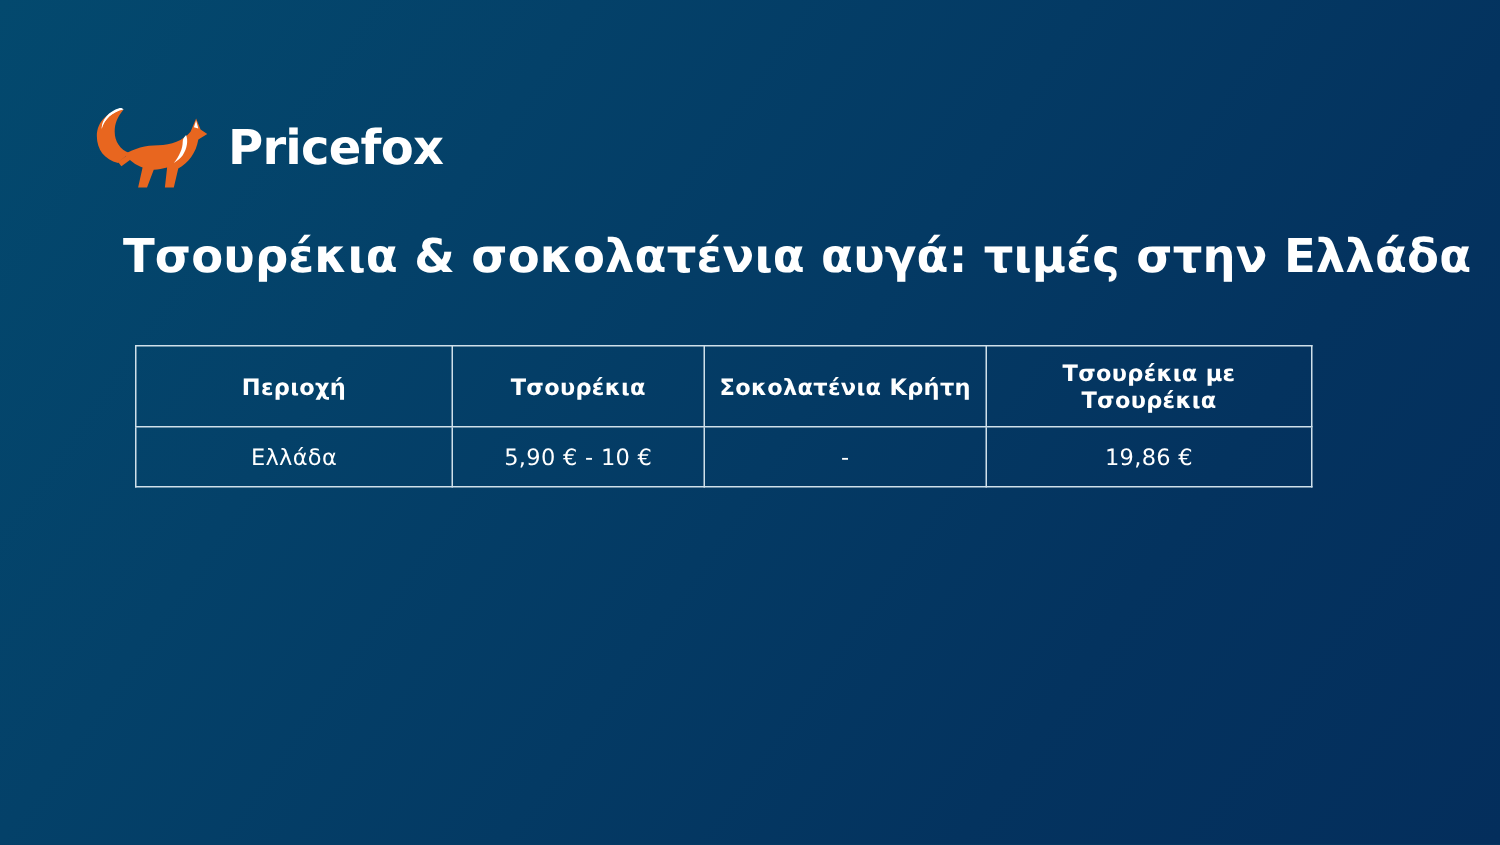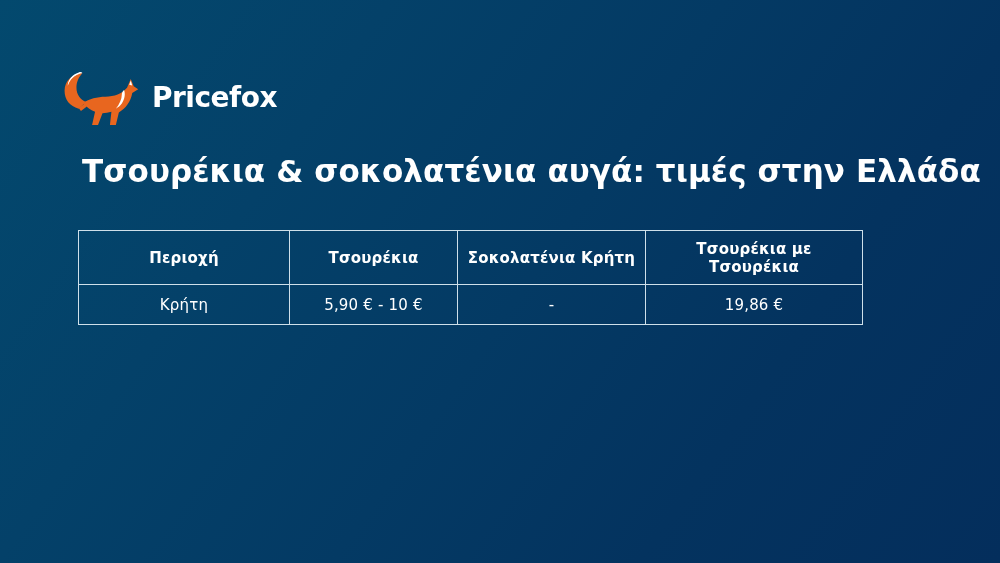--- a/index.html
+++ b/index.html
@@ -41,21 +41,21 @@
     gap: 12px;
   }
   .fox-mark {
     width: 78px;
     height: 58px;
     display: block;
     flex: 0 0 auto;
   }
   .brand-wordmark {
     font-family: "DejaVu Sans", sans-serif;
-    font-size: 28px;
+    font-size: 32px;
     font-weight: 700;
     letter-spacing: -0.5px;
     color: #ffffff;
     line-height: 1;
     white-space: nowrap;
     padding-bottom: 2px;
   }
 
   
   .headline {
@@ -69,21 +69,21 @@
     font-weight: 700;
     color: #ffffff;
     letter-spacing: 0.1px;
     line-height: 1.15;
     white-space: nowrap;
   }
 
   
   .price-table-wrap {
     position: absolute;
-    left: 78px;
+    left: 90px;
     top: 230px;
     width: 784px;
   }
   table.price-table {
     width: 784px;
     border-collapse: collapse;
     table-layout: fixed;
     background: transparent;
   }
   table.price-table th,
@@ -150,21 +150,21 @@
       <thead>
         <tr>
           <th>Περιοχή</th>
           <th>Τσουρέκια</th>
           <th>Σοκολατένια Κρήτη</th>
           <th>Τσουρέκια με Τσουρέκια</th>
         </tr>
       </thead>
       <tbody>
         <tr>
-          <td>Κρήτη</td>
+          <td>Ελλάδα</td>
           <td>5,90 € - 10 €</td>
           <td>-</td>
           <td>19,86 €</td>
         </tr>
       </tbody>
     </table>
   </div>
 
 </div>
 

